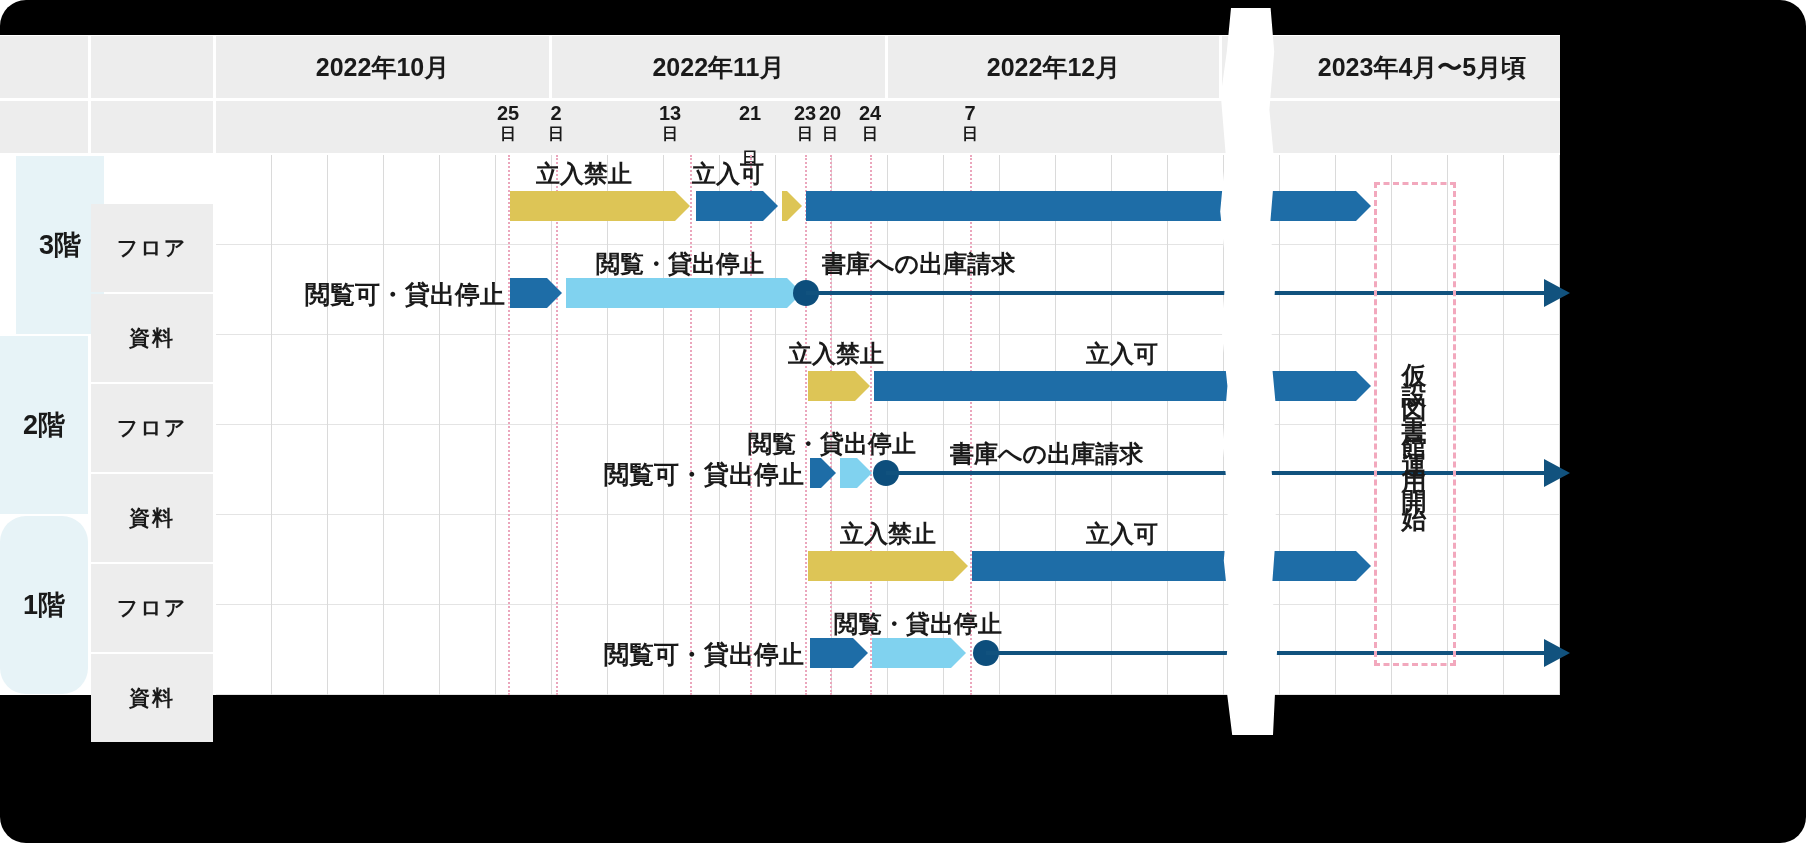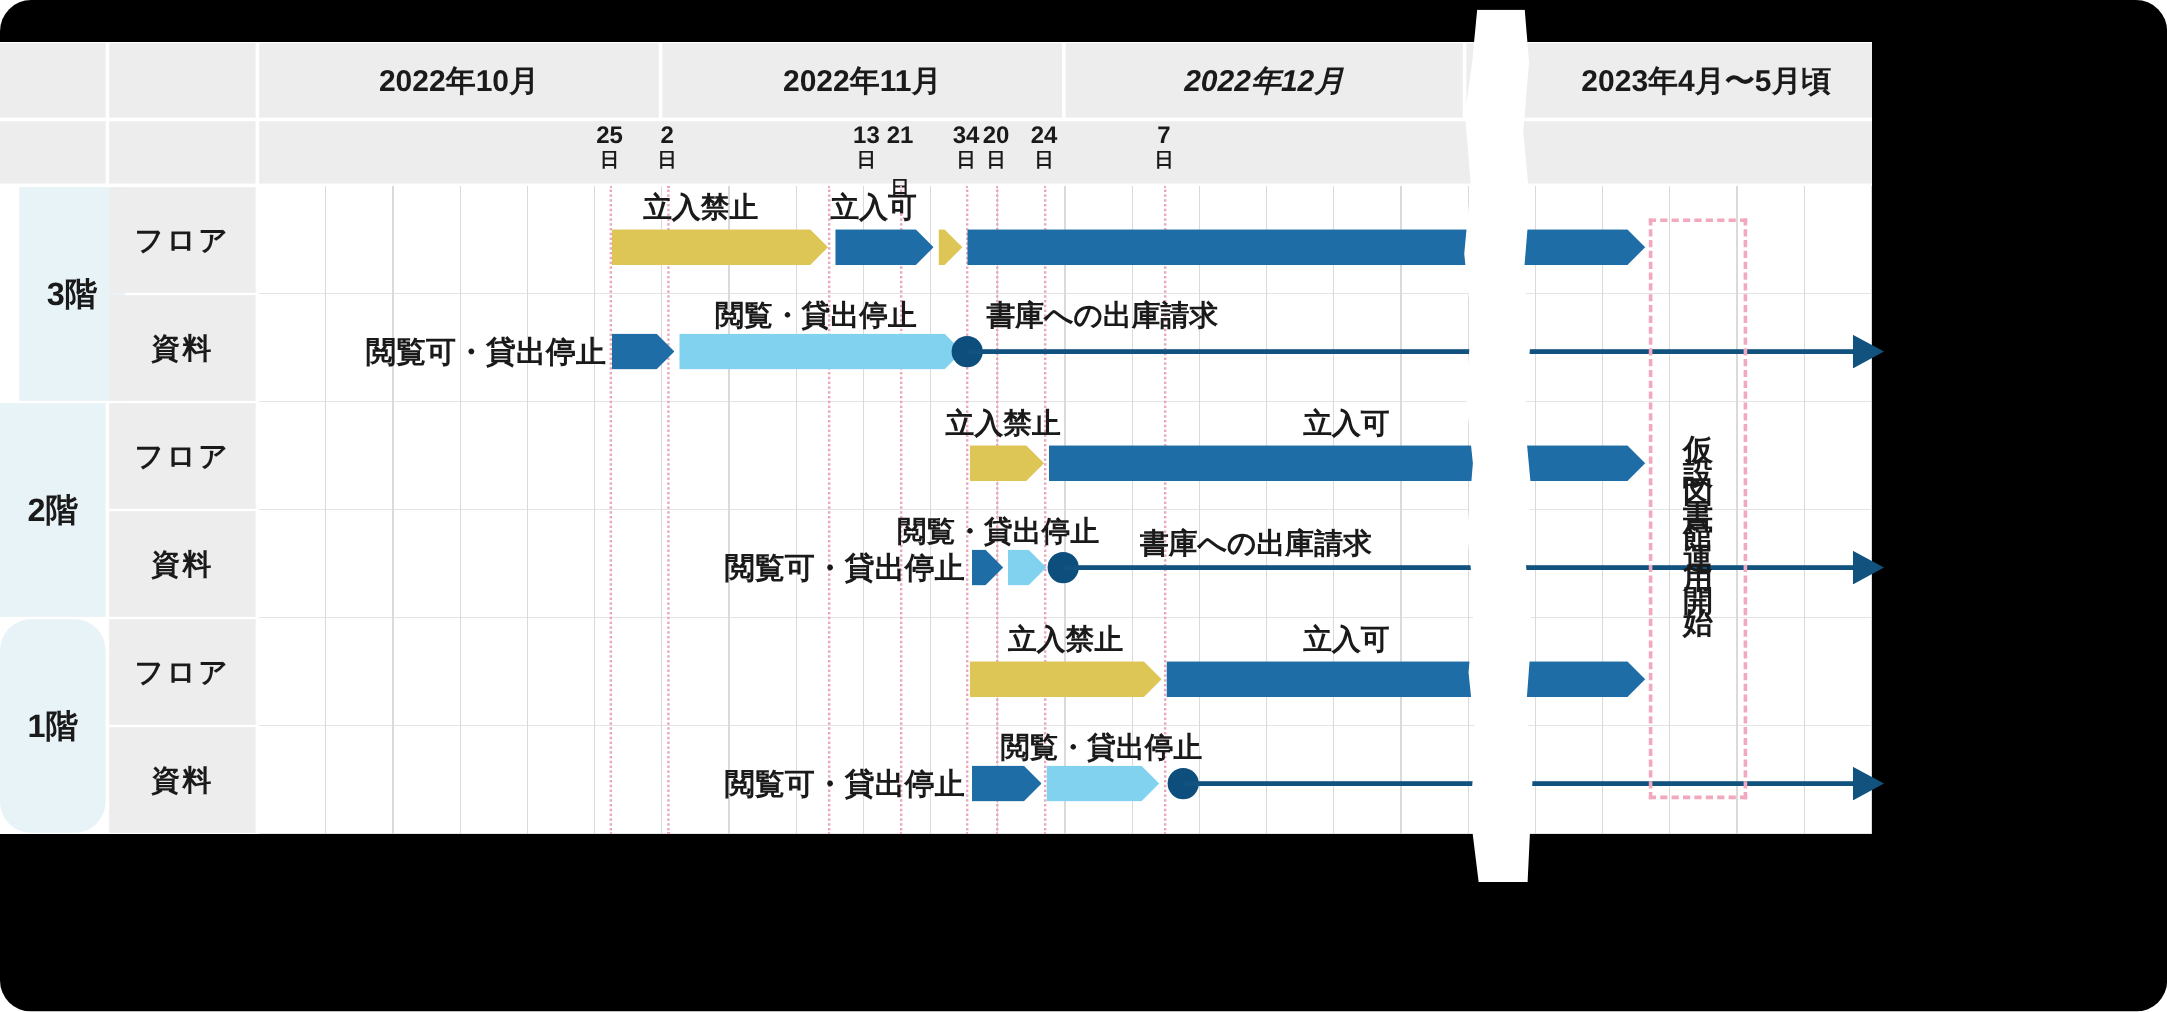--- a/index.html
+++ b/index.html
@@ -6,21 +6,21 @@
   html,body { background:#ffffff; }
   .canvas {
     position:relative; width:1806px; height:843px;
     background:#000; border-radius:26px; overflow:hidden;
     font-family:"Liberation Sans", sans-serif; color:#1a1a1a;
   }
   .panel { position:absolute; left:0; top:35px; width:1560px; height:660px; background:#fff; }
   .cell { position:absolute; background:#ededed; display:flex; align-items:center; justify-content:center; }
   .month-cell { font-size:25px; font-weight:700; }
   .floor-cell { background:#e7f3f7; font-size:27px; font-weight:700; }
-  .type-cell  { background:#ededed; font-size:24px; font-weight:700; letter-spacing:2px; }
+  .type-cell  { background:#ededed; font-size:21px; font-weight:700; letter-spacing:2px;margin-top:48px; }
   .grid {
     position:absolute; left:216px; top:155px; width:1344px; height:540px;
     background-image:
       repeating-linear-gradient(to right, transparent 0 55px, #dadada 55px 56px),
       repeating-linear-gradient(to bottom, transparent 0 89px, #e4e4e4 89px 90px);
   }
   .vdash { position:absolute; top:155px; height:540px; width:0; border-left:2px dotted #eba6bc; }
   .tick { position:absolute; top:102px; width:44px; display:flex; flex-direction:column; align-items:center; font-weight:700; }
   .tick .n { font-size:20px; line-height:23px; }
   .tick .s { font-size:16px; line-height:17px; }
@@ -51,21 +51,21 @@
 </head>
 <body>
 
 <div class="canvas">
   <div class="panel"></div>
 
   <div class="cell" style="left:0;top:36px;width:88px;height:62px;"></div>
   <div class="cell" style="left:91px;top:36px;width:122px;height:62px;"></div>
   <div class="cell month-cell" style="left:216px;top:36px;width:333px;height:62px;">2022年10月</div>
   <div class="cell month-cell" style="left:552px;top:36px;width:333px;height:62px;">2022年11月</div>
-  <div class="cell month-cell" style="left:888px;top:36px;width:331px;height:62px;font-style:italic;">2022年12月</div>
+  <div class="cell month-cell" style="left:888px;top:36px;width:331px;height:62px;">2022年12月</div>
   <div class="cell month-cell" style="left:1222px;top:36px;width:338px;height:62px;padding-left:62px;">2023年4月〜5月頃</div>
 
   <div class="cell" style="left:0;top:101px;width:88px;height:52px;"></div>
   <div class="cell" style="left:91px;top:101px;width:122px;height:52px;"></div>
   <div class="cell" style="left:216px;top:101px;width:1344px;height:52px;"></div>
 
   <div class="cell floor-cell" style="left:16px;top:156px;width:88px;height:178px;">3階</div>
   <div class="cell floor-cell" style="left:0;top:336px;width:88px;height:178px;">2階</div>
   <div class="cell floor-cell" style="left:0;top:516px;width:88px;height:178px;border-radius:26px;">1階</div>
 
@@ -79,30 +79,30 @@
   <div class="grid"></div>
 
   <div class="tick" style="left:486px;">
       <span class="n">25</span>
       <span class="s">日</span>
     </div>
   <div class="tick" style="left:534px;">
       <span class="n">2</span>
       <span class="s">日</span>
     </div>
-  <div class="tick" style="left:700px;">
+  <div class="tick" style="left:648px;">
       <span class="n">13</span>
       <span class="s">日</span>
     </div>
   <div class="tick" style="left:728px;gap:24px;">
       <span class="n">21</span>
       <span class="s">日</span>
     </div>
   <div class="tick" style="left:783px;">
-      <span class="n">34</span>
+      <span class="n">23</span>
       <span class="s">日</span>
     </div>
   <div class="tick" style="left:808px;">
       <span class="n">20</span>
       <span class="s">日</span>
     </div>
   <div class="tick" style="left:848px;">
       <span class="n">24</span>
       <span class="s">日</span>
     </div>

